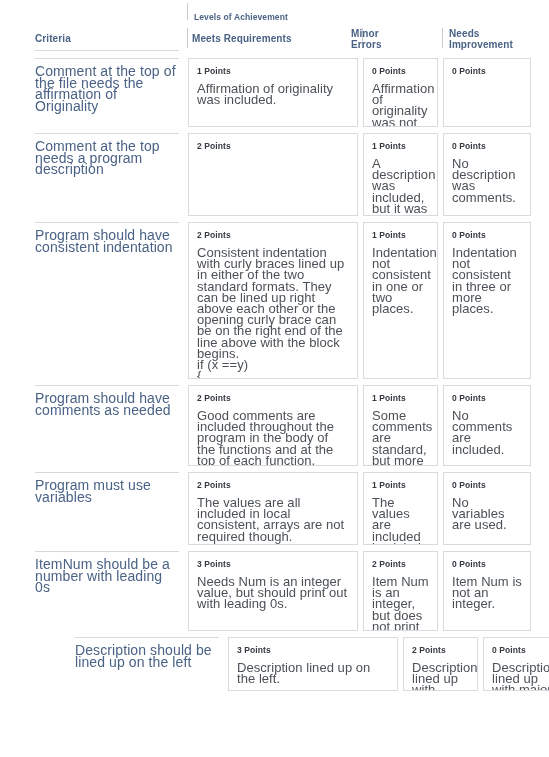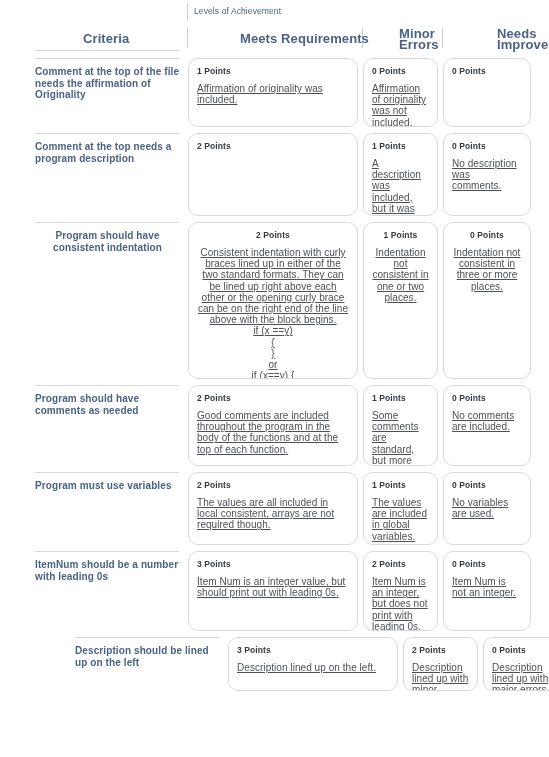--- a/index.html
+++ b/index.html
@@ -24,36 +24,35 @@
 
   
   .header-row {
     position: relative;
     height: 58px;
   }
 
   .levels-title {
     position: absolute;
     left: 194px;
-    top: 6px;
+    top: 12px;
     font-size: 8.5px;
-    font-weight: normal;
+    font-weight: bold;
     color: #4a6285;
     letter-spacing: 0.1px;
     white-space: nowrap;
   }
 
   .hdr {
     position: absolute;
-    font-size: 13px;
+    font-size: 10px;
     font-weight: bold;
     color: #4a6285;
     line-height: 11px;
     letter-spacing: 0.1px;
-    margin-left: 48px;
   }
   .hdr-criteria { left: 35px;  top: 33px; }
   .hdr-meets    { left: 192px; top: 33px; white-space: nowrap; }
   .hdr-minor    { left: 351px; top: 28px; width: 70px; }
   .hdr-needs    { left: 449px; top: 28px; width: 86px; }
 
   
   .vsep {
     position: absolute;
     width: 1px;
@@ -78,66 +77,65 @@
   .row {
     position: relative;
     box-sizing: border-box;
   }
 
   .criteria-cell {
     position: absolute;
     left: 35px;
     width: 145px;
     top: 8px;
-    font-size: 10px;
-    font-weight: bold;
+    font-size: 14px;
+    font-weight: normal;
     color: #4a6285;
     line-height: 11.5px;
     letter-spacing: 0.1px;
   }
 
   .criteria-rule {
     position: absolute;
     left: 35px;
     width: 144px;
     top: 0px;
     height: 1px;
     background: #d6d8dc;
   }
 
   .lvl {
     position: absolute;
     box-sizing: border-box;
     border: 1px solid #d8dade;
-    border-radius: 10px;
+    border-radius: 0;
     background: #ffffff;
     padding: 7px 8px 8px 8px;
     top: 0;
     overflow: hidden;
   }
   .lvl-1 { left: 188px; width: 170px; }
   .lvl-2 { left: 363px; width: 75px;  }
   .lvl-3 { left: 443px; width: 88px;  }
 
   .pts {
     font-size: 8.5px;
     font-weight: bold;
     color: #343a40;
     line-height: 11px;
     margin-bottom: 6px;
     letter-spacing: 0.1px;
   }
 
   .desc {
-    font-size: 10px;
+    font-size: 13px;
     color: #4b5157;
     line-height: 11.2px;
     letter-spacing: 0.05px;
     white-space: pre-line;
-    text-decoration: underline;
   }
 </style>
 </head>
 <body>
 
 <div class="rubric">
 
   <div class="header-row">
     <div class="vsep vsep-a"></div>
     <div class="vsep vsep-b"></div>
@@ -184,21 +182,21 @@
         </div>
         <div class="lvl lvl-2" style="height: 83px;">
           <div class="pts">1 Points</div>
           <div class="desc">A description was included, but it was not clear.</div>
         </div>
         <div class="lvl lvl-3" style="height: 83px;">
           <div class="pts">0 Points</div>
           <div class="desc">No description was comments.</div>
         </div>
       </div>
-      <div class="row" style="height: 163px; text-align: center;">
+      <div class="row" style="height: 163px;">
         <div class="criteria-rule"></div>
         <div class="criteria-cell">Program should have consistent indentation</div>
         <div class="lvl lvl-1" style="height: 157px;">
           <div class="pts">2 Points</div>
           <div class="desc">Consistent indentation with curly braces lined up in either of the two standard formats. They can be lined up right above each other or the opening curly brace can be on the right end of the line above with the block begins.
 if (x ==y)
 {
 }
 or
 if (x==y) {
@@ -243,21 +241,21 @@
         <div class="lvl lvl-3" style="height: 73px;">
           <div class="pts">0 Points</div>
           <div class="desc">No variables are used.</div>
         </div>
       </div>
       <div class="row" style="height: 86px;">
         <div class="criteria-rule"></div>
         <div class="criteria-cell">ItemNum should be a number with leading 0s</div>
         <div class="lvl lvl-1" style="height: 80px;">
           <div class="pts">3 Points</div>
-          <div class="desc">Item Num is an integer value, but should print out with leading 0s.</div>
+          <div class="desc">Needs Num is an integer value, but should print out with leading 0s.</div>
         </div>
         <div class="lvl lvl-2" style="height: 80px;">
           <div class="pts">2 Points</div>
           <div class="desc">Item Num is an integer, but does not print with leading 0s.</div>
         </div>
         <div class="lvl lvl-3" style="height: 80px;">
           <div class="pts">0 Points</div>
           <div class="desc">Item Num is not an integer.</div>
         </div>
       </div>

